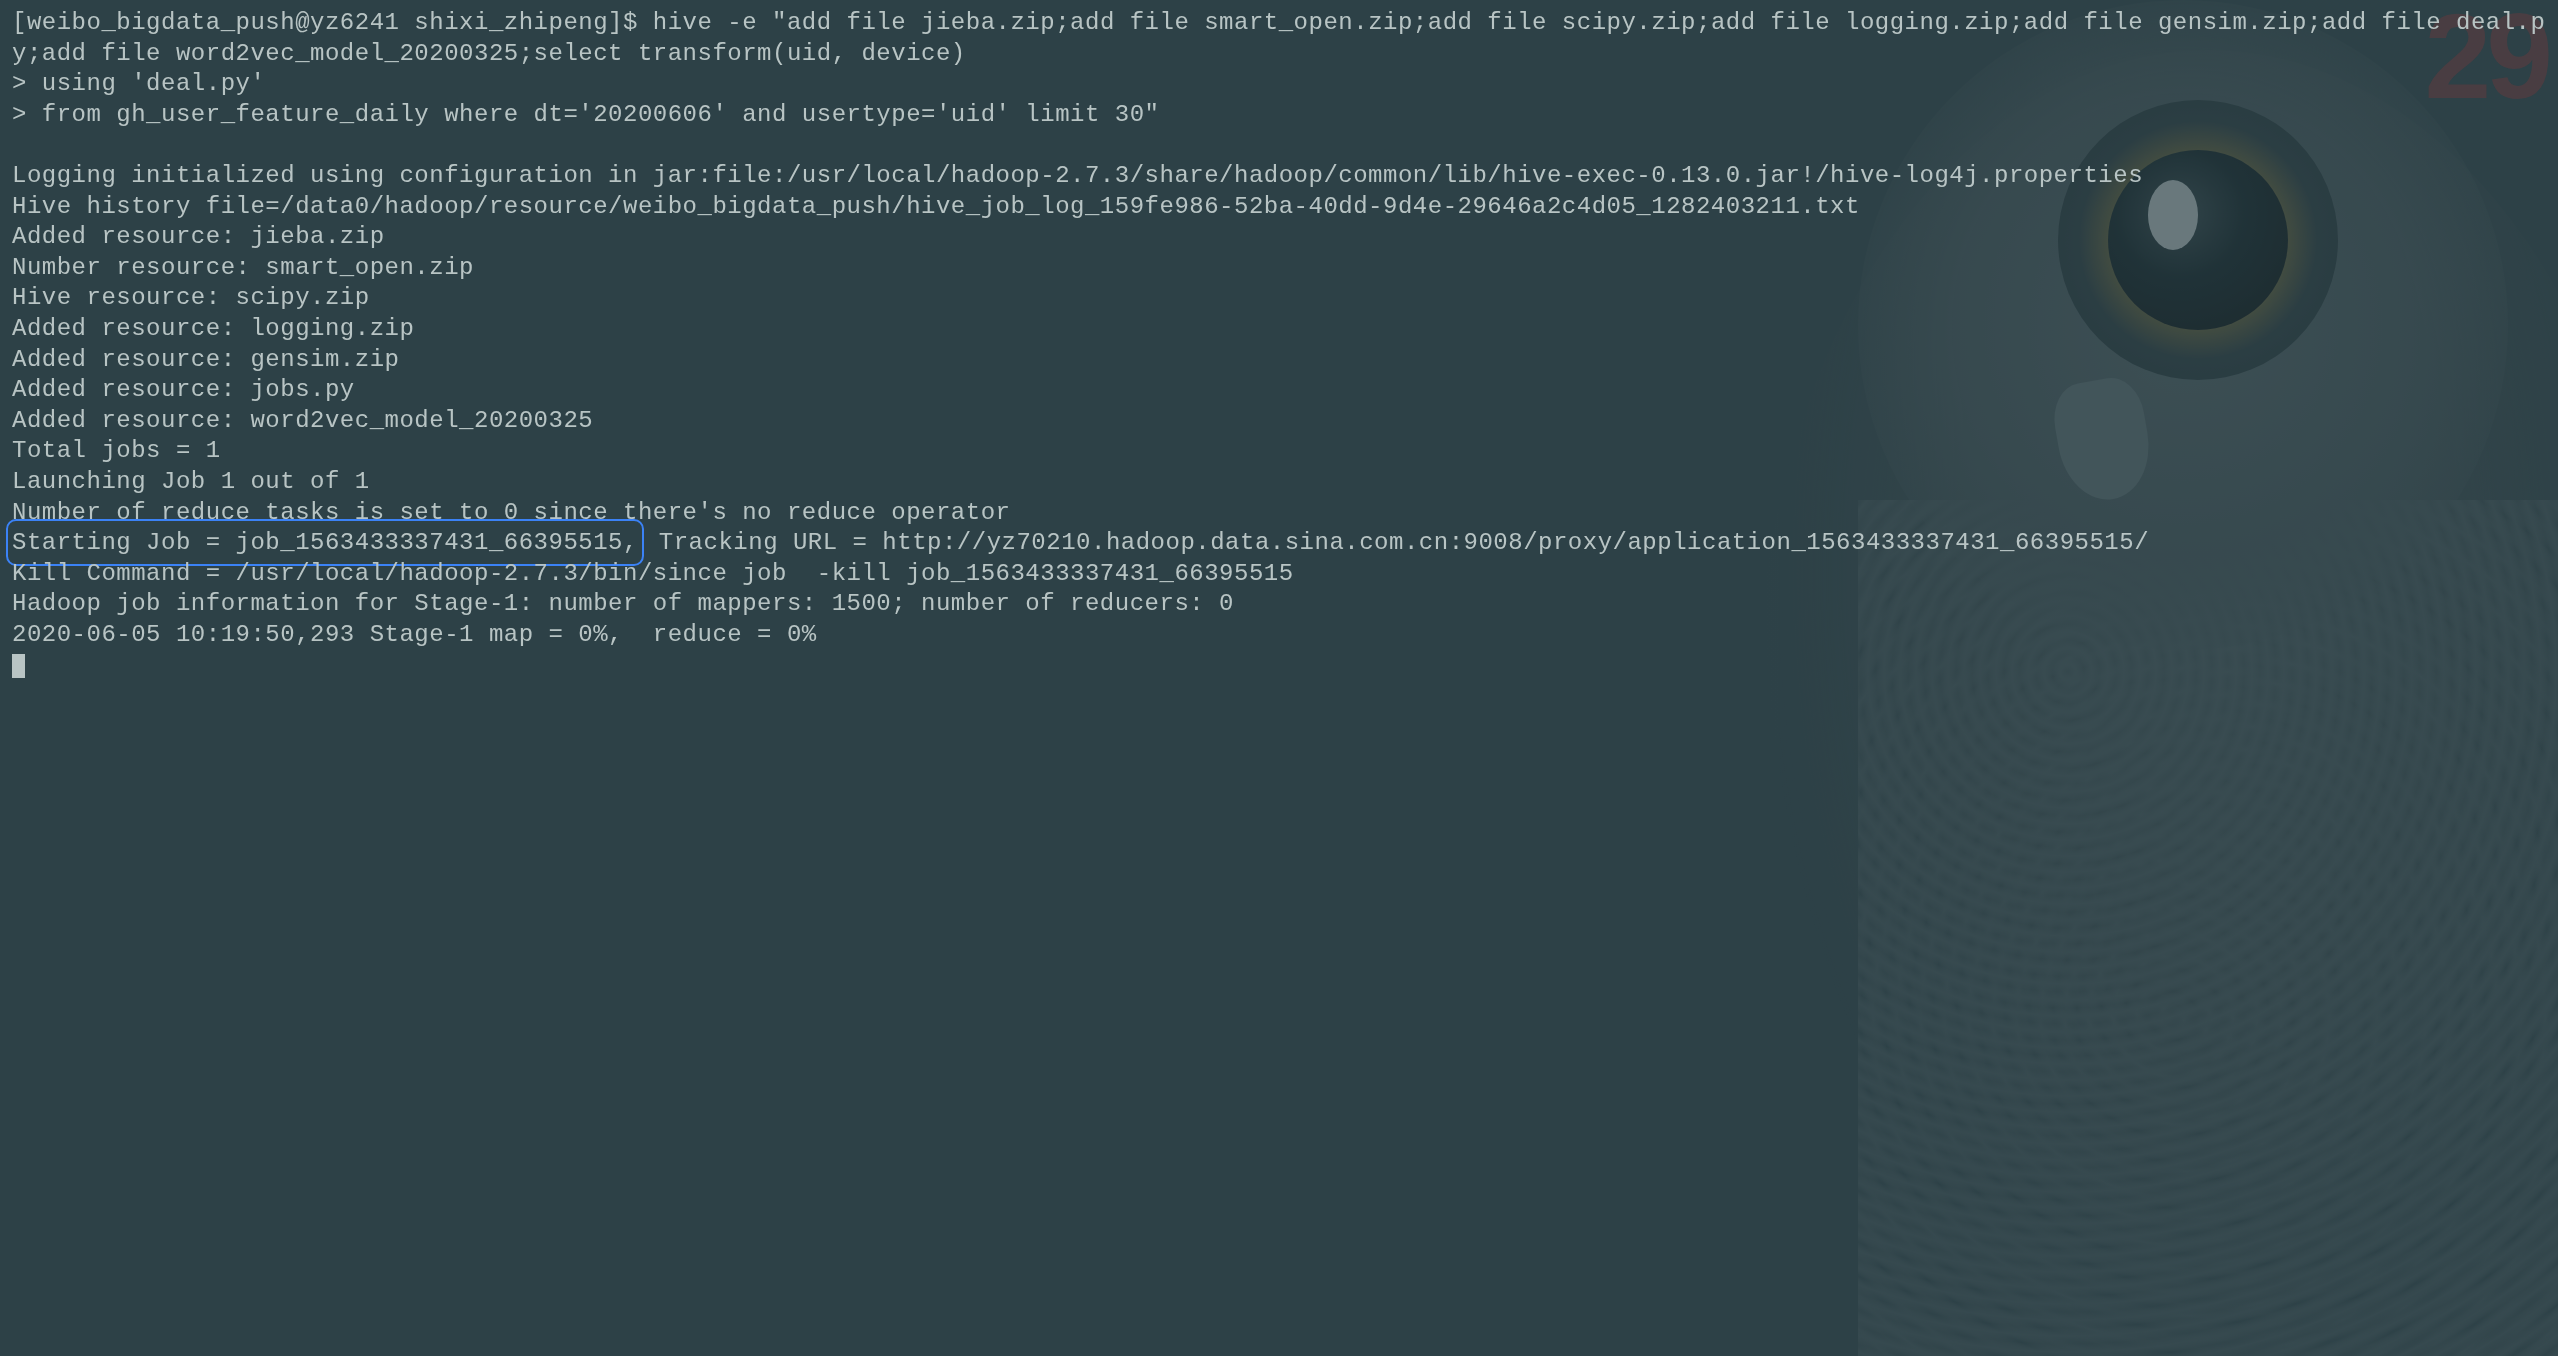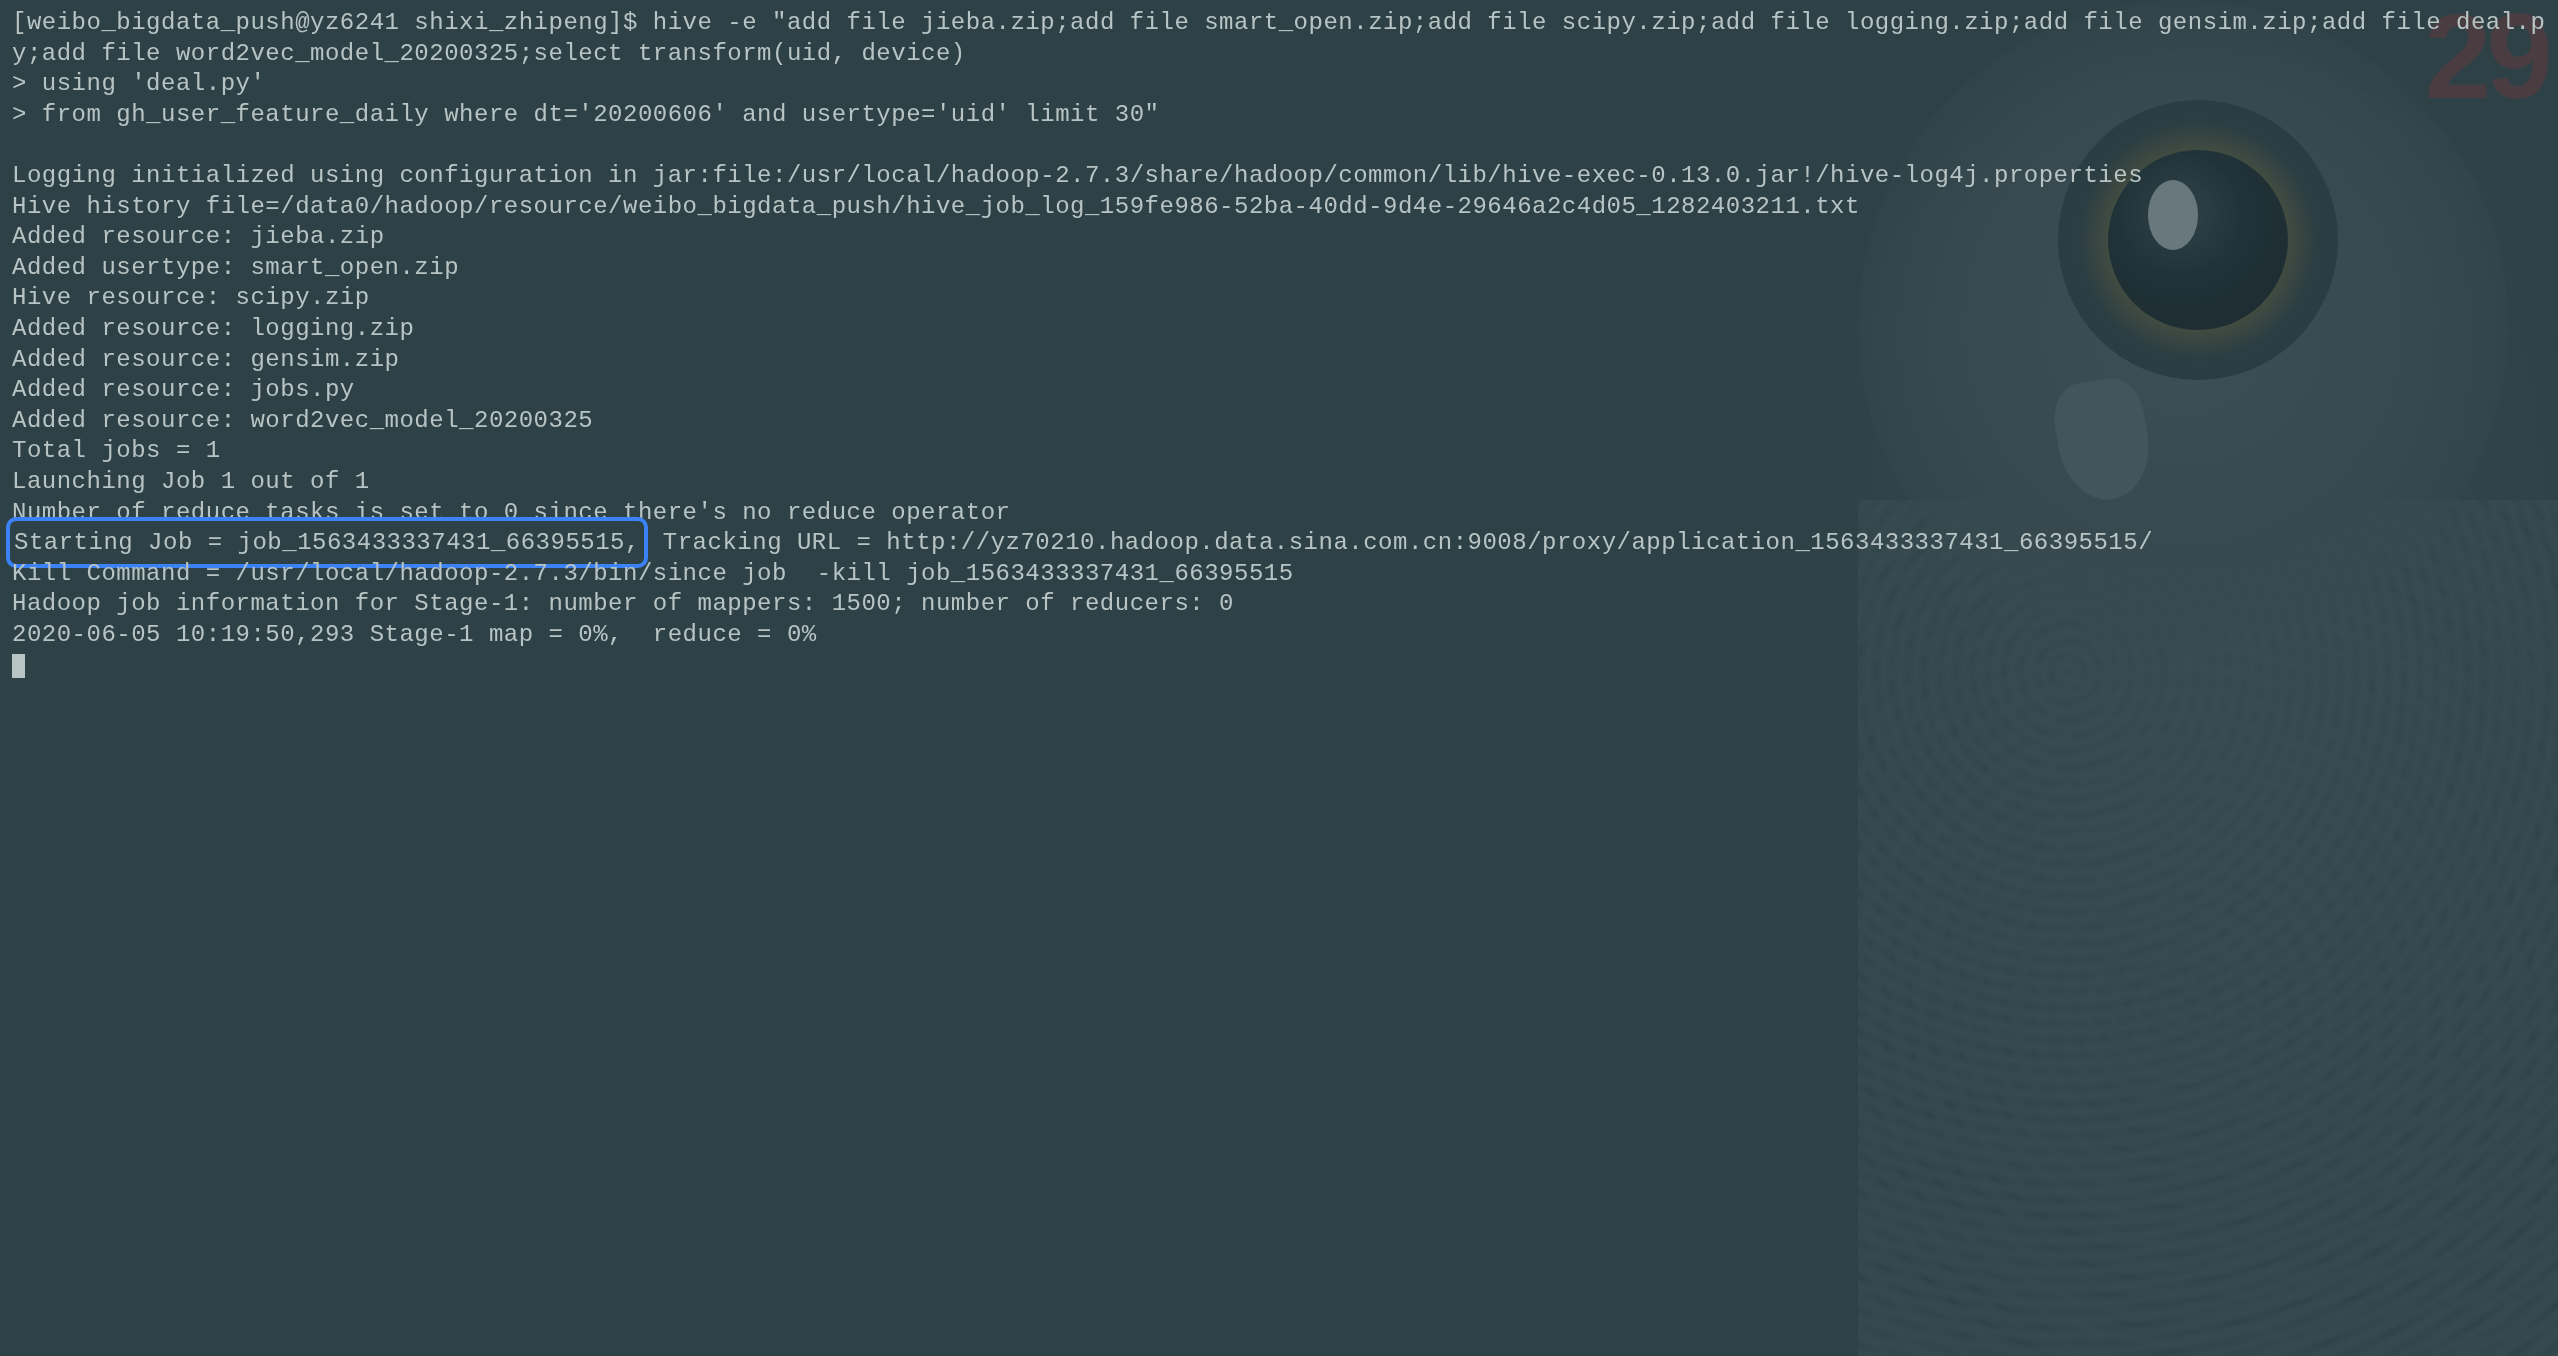--- a/index.html
+++ b/index.html
@@ -26,21 +26,21 @@
       width: 100%;
       height: 100%;
     }
     .terminal pre {
       font-family: inherit;
       white-space: pre-wrap;
       word-break: break-all;
       margin: 0;
     }
     .highlight-box {
-      border: 4px solid #3b82f6;
+      border: 2px solid #3b82f6;
       border-radius: 10px;
       padding: 8px 4px;
       display: inline;
       margin-left: -6px;
     }
     .cursor {
       display: inline-block;
       width: 13px;
       height: 24px;
       background-color: #b8c4c4;
@@ -150,21 +150,21 @@
 </div>
 
 <div class="terminal">
 <pre><span>[weibo_bigdata_push@yz6241 shixi_zhipeng]$ </span><span>hive -e "add file jieba.zip;add file smart_open.zip;add file scipy.zip;add file logging.zip;add file gensim.zip;add file deal.py;add file word2vec_model_20200325;select transform(uid, device)</span>
 <span>&gt; using 'deal.py'</span>
 <span>&gt; from gh_user_feature_daily where dt='20200606' and usertype='uid' limit 30"</span>
 <span></span>
 <span>Logging initialized using configuration in jar:file:/usr/local/hadoop-2.7.3/share/hadoop/common/lib/hive-exec-0.13.0.jar!/hive-log4j.properties</span>
 <span>Hive history file=/data0/hadoop/resource/weibo_bigdata_push/hive_job_log_159fe986-52ba-40dd-9d4e-29646a2c4d05_1282403211.txt</span>
 <span>Added resource: jieba.zip</span>
-<span>Added usertype: smart_open.zip</span>
+<span>Number resource: smart_open.zip</span>
 <span>Hive resource: scipy.zip</span>
 <span>Added resource: logging.zip</span>
 <span>Added resource: gensim.zip</span>
 <span>Added resource: jobs.py</span>
 <span>Added resource: word2vec_model_20200325</span>
 <span>Total jobs = 1</span>
 <span>Launching Job 1 out of 1</span>
 <span>Number of reduce tasks is set to 0 since there's no reduce operator</span>
 <span class="highlight-box">Starting Job = job_1563433337431_66395515,</span><span> Tracking URL = http://yz70210.hadoop.data.sina.com.cn:9008/proxy/application_1563433337431_66395515/</span>
 <span>Kill Command = /usr/local/hadoop-2.7.3/bin/since job  -kill job_1563433337431_66395515</span>

